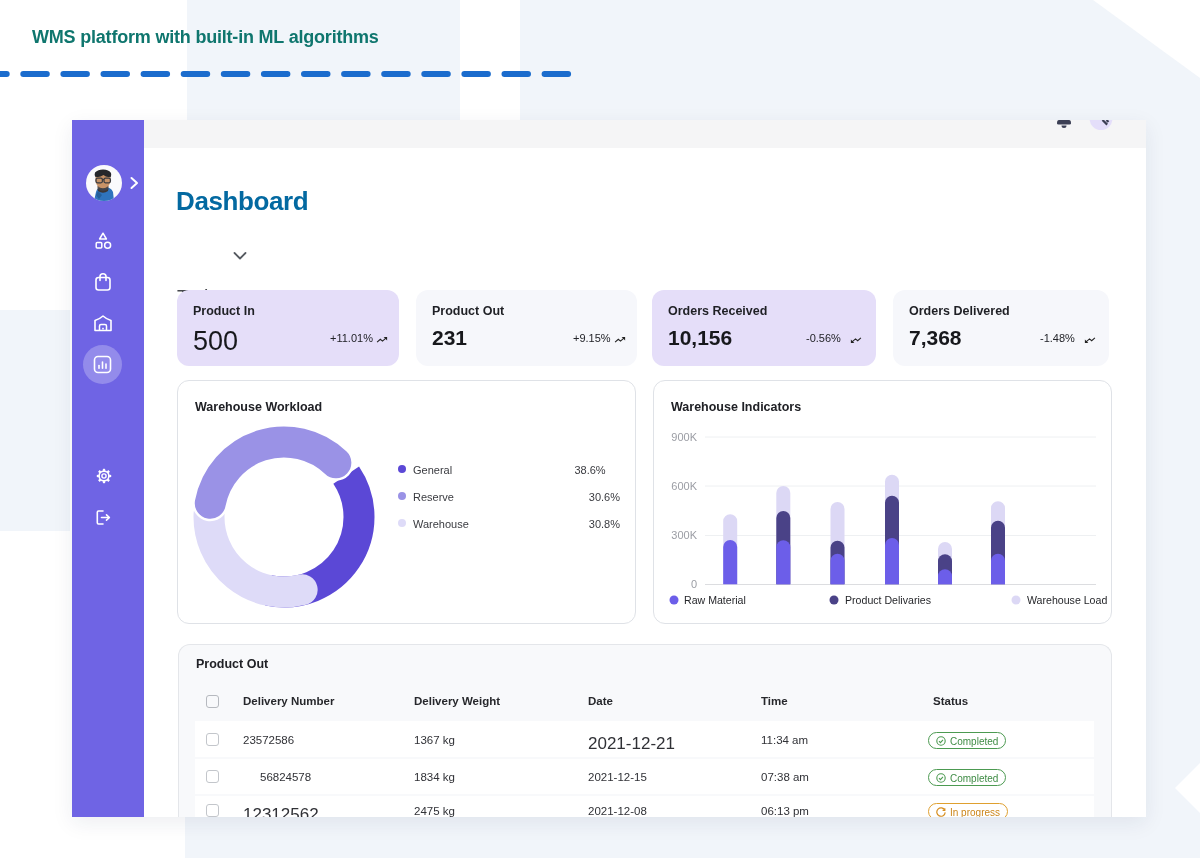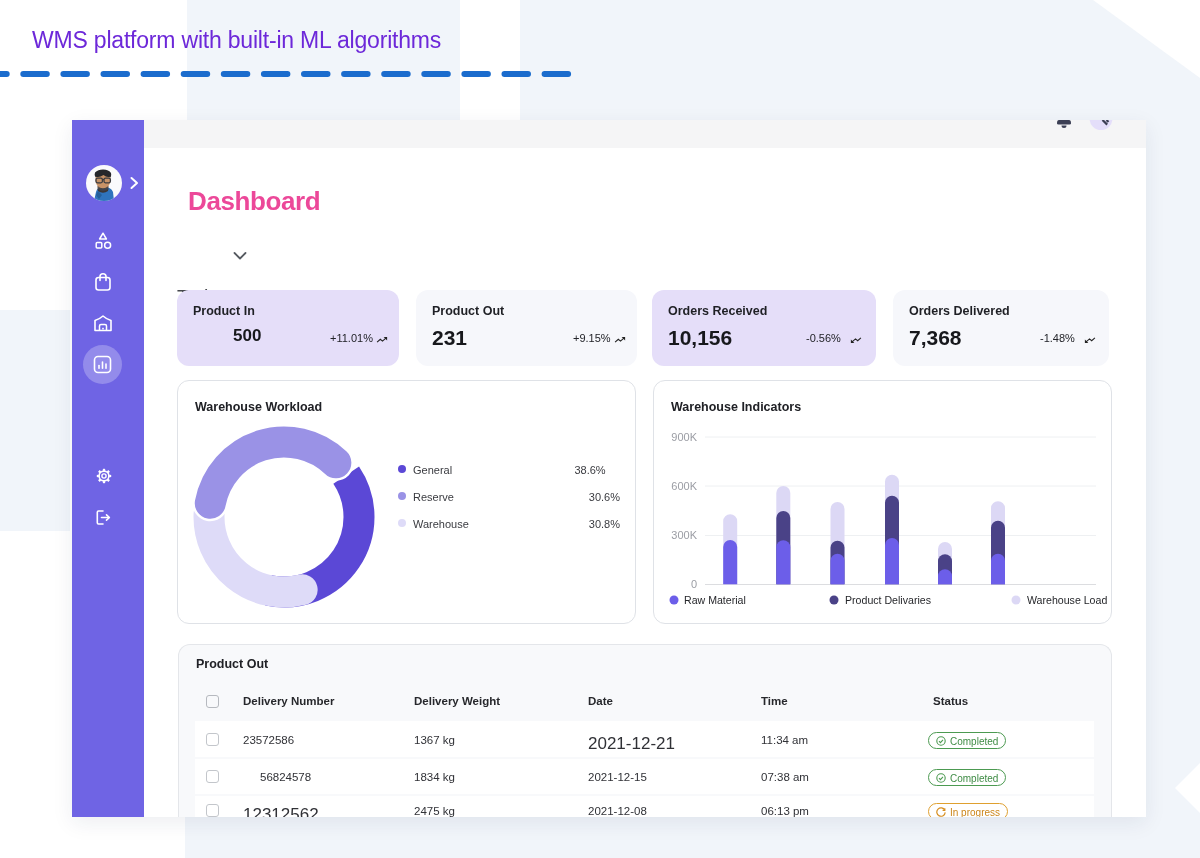--- a/index.html
+++ b/index.html
@@ -15,21 +15,21 @@
 <svg class="abs" style="left:1090px;top:0;" width="110" height="80">
     <polygon points="3,0 110,0 110,78" fill="#ffffff"></polygon>
   </svg>
 <div class="abs" style="left:1146px;top:120px;width:54px;height:738px;background:#f1f5fa;"></div>
 <div class="abs" style="left:0;top:310px;width:70px;height:221px;background:#f1f5fa;"></div>
 <div class="abs" style="left:185px;top:817px;width:1015px;height:41px;background:#f1f5fa;"></div>
 <svg class="abs" style="left:1174px;top:762px;" width="26" height="52">
     <polygon points="26,1 1,26 26,51" fill="#ffffff"></polygon>
   </svg>
 
-<div class="abs" style="left:32px;top:27px;font-size:23px;font-weight:normal;color:#6d28d9;letter-spacing:-0.2px;">WMS platform with built-in ML algorithms</div>
+<div class="abs" style="left:32px;top:27px;font-size:18px;font-weight:bold;color:#0f766e;letter-spacing:-0.2px;">WMS platform with built-in ML algorithms</div>
 <svg class="abs" style="left:0;top:70px;" width="590" height="8">
   <line x1="-16.8" y1="4" x2="576" y2="4" stroke="#1b6ccd" stroke-width="6" stroke-linecap="round" stroke-dasharray="23.5 16.6"></line>
 </svg>
 
 <div class="abs" id="win" style="left:72px;top:120px;width:1074px;height:697px;background:#fff;box-shadow:0 6px 20px rgba(30,40,80,0.08);overflow:hidden;">
 
   <div class="abs" style="left:72px;top:0;width:1002px;height:28px;background:#f5f5f6;"></div>
 
   <svg class="abs" style="left:984px;top:0;" width="16" height="8" viewBox="0 0 16 8">
     <path d="M1 3 Q1 0 3 0 L13 0 Q15 0 15 3 L15 3.5 Q15 4.5 13.5 4.5 L2.5 4.5 Q1 4.5 1 3.5 Z" fill="#3c3f54"></path>
@@ -102,34 +102,34 @@
         <line x1="5.39" y1="5.39" x2="3.90" y2="3.90"></line>
       </g>
     </g>
   </svg>
   <svg class="abs" style="left:23px;top:389px;" width="17" height="17" viewBox="0 0 17 17">
     <path d="M8 2 L3.5 2 Q2.3 2 2.3 3.2 L2.3 13.8 Q2.3 15 3.5 15 L8 15" fill="none" stroke="#fff" stroke-width="1.6" stroke-linecap="round"></path>
     <line x1="6.5" y1="8.5" x2="14" y2="8.5" stroke="#fff" stroke-width="1.6" stroke-linecap="round"></line>
     <path d="M11.5 5.8 L14.4 8.5 L11.5 11.2" fill="none" stroke="#fff" stroke-width="1.6" stroke-linecap="round" stroke-linejoin="round"></path>
   </svg>
 
-  <div class="abs" style="left:116px;top:66px;font-size:26px;font-weight:bold;color:#ec4899;letter-spacing:-0.4px;">Dashboard</div>
+  <div class="abs" style="left:104px;top:66px;font-size:26px;font-weight:bold;color:#0369a1;letter-spacing:-0.4px;">Dashboard</div>
   <div class="abs" style="left:105px;top:123px;font-size:19.5px;color:#45484d;margin-top:43px;">Today</div>
   <svg class="abs" style="left:161px;top:131px;" width="14" height="10" viewBox="0 0 14 10">
       <path d="M1.5 2 L7 7.5 L12.5 2" fill="none" stroke="#555a60" stroke-width="1.8" stroke-linecap="round" stroke-linejoin="round"></path>
     </svg>
 
   <div class="abs" style="left:105px;top:170px;width:222px;height:76px;border-radius:12px;background:#e5def9;"></div>
   <div class="abs" style="left:344px;top:170px;width:221px;height:76px;border-radius:12px;background:#f6f7fb;"></div>
   <div class="abs" style="left:580px;top:170px;width:224px;height:76px;border-radius:12px;background:#e5def9;"></div>
   <div class="abs" style="left:821px;top:170px;width:216px;height:76px;border-radius:12px;background:#f6f7fb;"></div>
 </div>
 
 <div class="abs" style="left:193px;top:304px;font-size:12.5px;font-weight:bold;color:#1f2025;">Product In</div>
-<div class="abs" style="left:193px;top:326px;font-size:17px;font-weight:bold;color:#17181c;margin-left:40px;">500</div>
+<div class="abs" style="left:193px;top:326px;font-size:27px;font-weight:normal;color:#17181c;">500</div>
 <div class="abs" style="left:330px;top:332px;font-size:11px;color:#222328;">+11.01%</div>
 <svg class="abs" style="left:376px;top:336px;" width="13" height="8" viewBox="0 0 18 11">
     <path d="M1.5 8.5 L6 4.5 L9 7 L14.5 2.2" fill="none" stroke="#222" stroke-width="1.5"></path>
     <polygon points="10.6,1.2 15.4,1.2 15.4,6.2" fill="#222"></polygon>
   </svg>
 
 <div class="abs" style="left:432px;top:304px;font-size:12.5px;font-weight:bold;color:#1f2025;">Product Out</div>
 <div class="abs" style="left:432px;top:326px;font-size:21px;font-weight:bold;color:#17181c;">231</div>
 <div class="abs" style="left:573px;top:332px;font-size:11px;color:#222328;">+9.15%</div>
 <svg class="abs" style="left:614px;top:336px;" width="13" height="8" viewBox="0 0 18 11">

